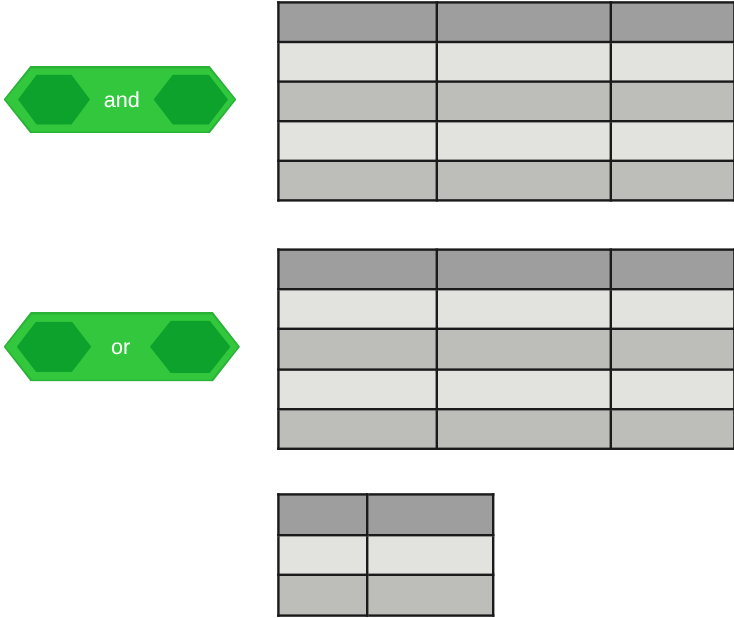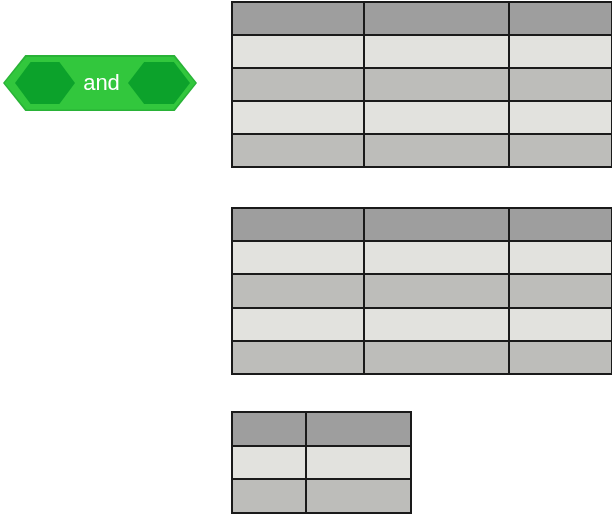--- a/index.html
+++ b/index.html
@@ -32,21 +32,21 @@
     width: 60px; height: 42px;
     background: #0ca22b;
     clip-path: polygon(0% 50%, 26% 0%, 74% 0%, 100% 50%, 74% 100%, 26% 100%);
     flex: 0 0 auto;
   }
   .not .slot { height: 44px; }
   .block-label {
     flex: 1 1 auto;
     text-align: center;
     color: #ffffff;
-    font-size: 22px;
+    font-size: 18px;
     line-height: 1;
     user-select: none;
   }
   #and-block { left: 3px;  top: 55px;  width: 194px; height: 56px; }
   #or-block  { left: 3px;  top: 260px; width: 197px; height: 58px; }
   #not-block { left: 28px; top: 436px; width: 147px; height: 58px; }
   #and-block .block-content { padding-left: 12px; padding-right: 7px; }
   #or-block  .block-content { padding-left: 11px; padding-right: 8px; }
   #not-block .block-content { padding-left: 18px; padding-right: 15px; }
 
@@ -108,20 +108,29 @@
       <td></td>
     </tr>
     <tr class="dk">
       <td></td>
       <td></td>
       <td></td>
     </tr>
   </tbody>
     </table>
 
+  <div class="block or" id="or-block">
+    <div class="hex-rim"></div>
+    <div class="hex-fill"></div>
+    <div class="block-content">
+      <div class="slot" style="width:62px"></div>
+      <div class="block-label">or</div>
+      <div class="slot" style="width:67px;height:44px"></div>
+    </div>
+  </div>
 
   <table class="tt" id="or-table">
     <colgroup>
         <col style="width:132px">
         <col style="width:145px">
         <col style="width:103px">
       </colgroup>
     <tbody>
         <tr class="hdr">
       <td></td>

